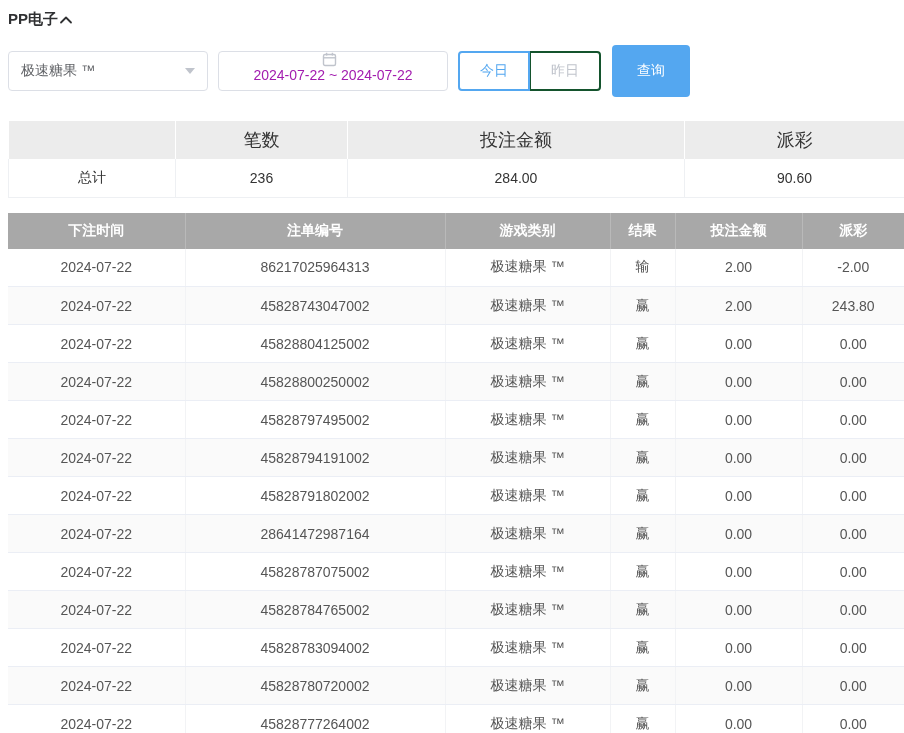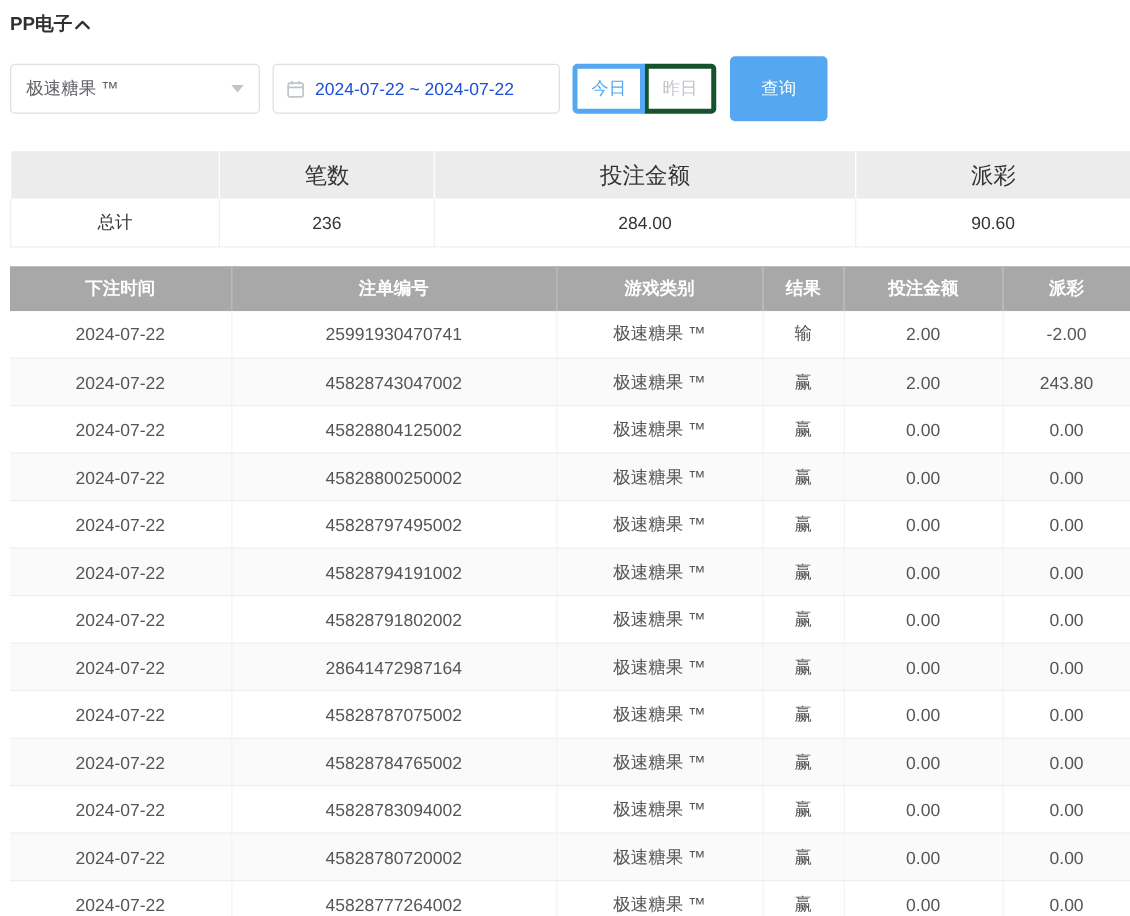--- a/index.html
+++ b/index.html
@@ -24,27 +24,27 @@
     padding:0 12px; color:#606266; background:#fff; cursor:pointer;
   }
   .caret{
     width:0; height:0;
     border-left:5px solid transparent; border-right:5px solid transparent;
     border-top:6px solid #c0c4cc;
   }
   .date-range{
     width:230px; height:40px; border:1px solid #dcdfe6; border-radius:4px;
     display:flex; align-items:center; margin-left:10px; padding:0 10px;
-    color:#1d4ed8; background:#fff; cursor:pointer;
+    color:#a21caf; background:#fff; cursor:pointer;flex-direction:column;
   }
   .cal-icon{ margin-right:8px; display:flex; }
 
   .btn-group{ display:flex; margin-left:10px; }
   .qbtn{
-    width:58px; height:40px; background:#fff; border:4px solid #14532d;
+    width:72px; height:40px; background:#fff; border:2px solid #14532d;
     color:#c0c4cc; font-size:14px; cursor:pointer; margin-left:-1px;
     font-family:Liberation Mono, monospace;
   }
   .qbtn:first-child{ border-radius:4px 0 0 4px; margin-left:0; }
   .qbtn:last-child{ border-radius:0 4px 4px 0; }
   .qbtn.active{ border-color:#54a7f0; color:#54a7f0; position:relative; z-index:1; }
   .search-btn{
     width:78px; height:52px; margin-left:11px; background:#54a7f0;
     border:none; border-radius:4px; color:#fff; font-size:14px;
     cursor:pointer; font-family:Liberation Serif, serif;
@@ -158,21 +158,21 @@
         <th>注单编号</th>
         <th>游戏类别</th>
         <th>结果</th>
         <th>投注金额</th>
         <th>派彩</th>
       </tr>
     </thead>
     <tbody>
   <tr>
     <td>2024-07-22</td>
-    <td>25991930470741</td>
+    <td>86217025964313</td>
     <td>极速糖果 ™</td>
     <td>输</td>
     <td>2.00</td>
     <td class="negative">-2.00</td>
   </tr>
 
   <tr>
     <td>2024-07-22</td>
     <td>45828743047002</td>
     <td>极速糖果 ™</td>

